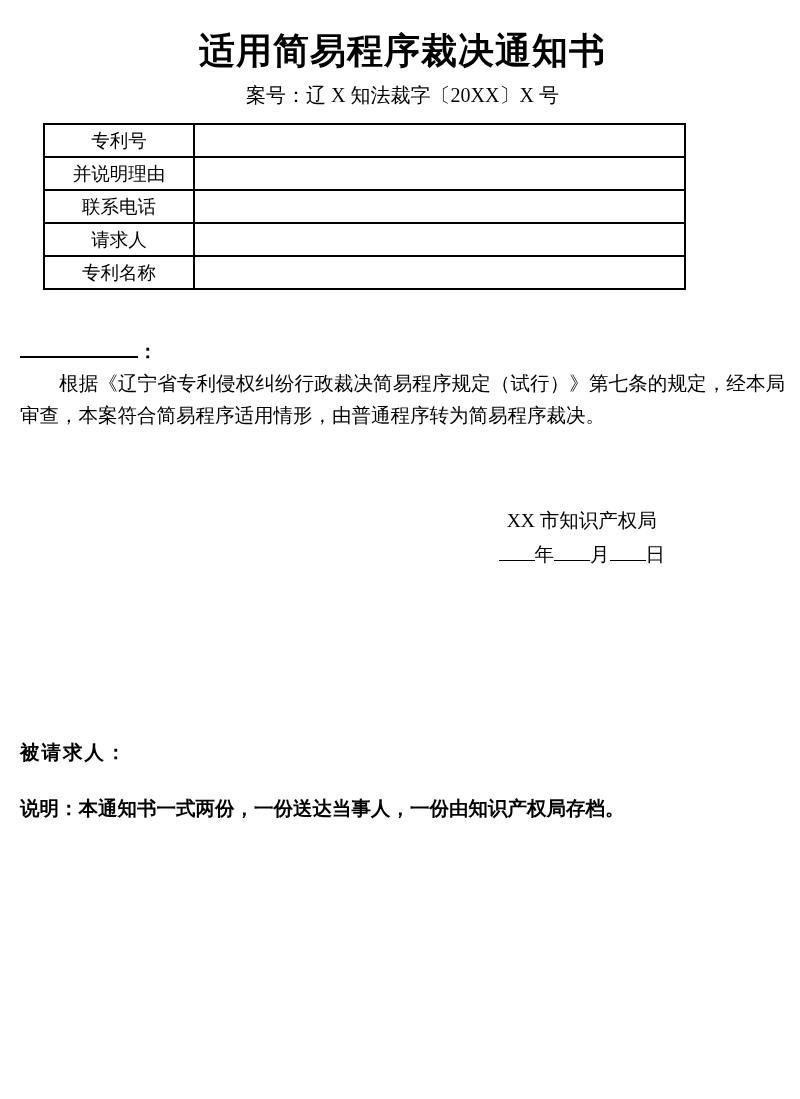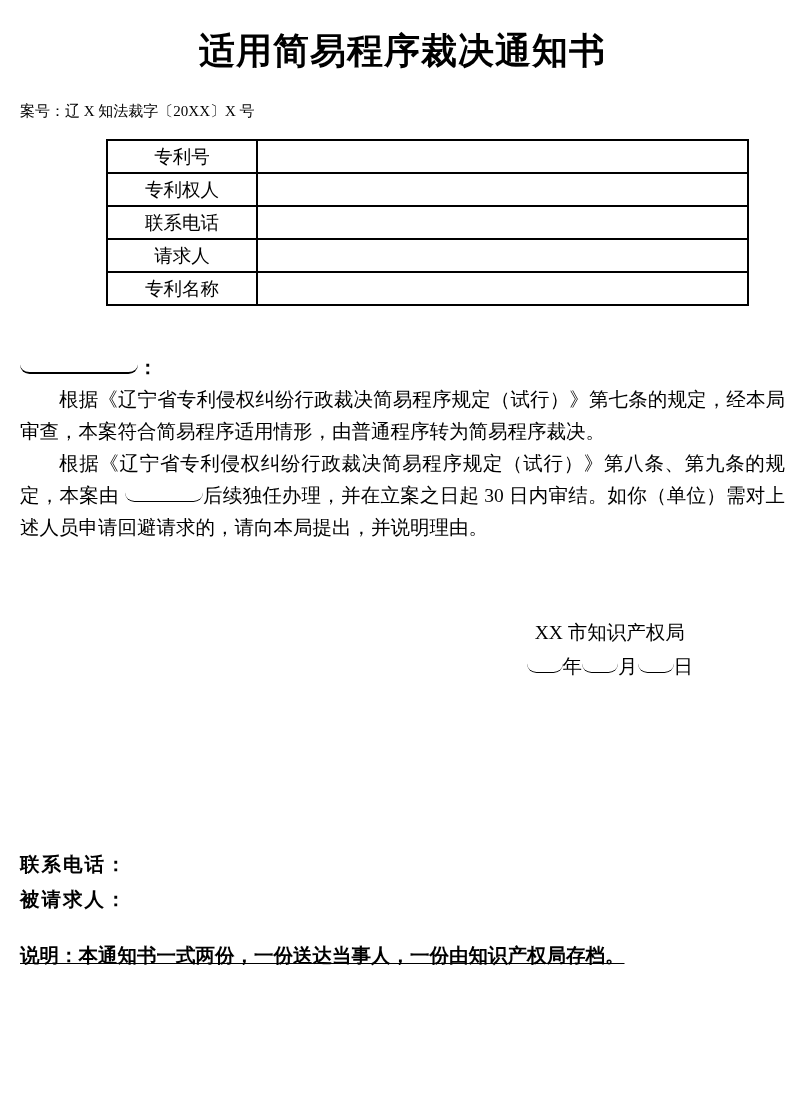--- a/index.html
+++ b/index.html
@@ -1,43 +1,43 @@
 <!DOCTYPE html>
 <html><head>
 <meta charset="utf-8">
 <style>
-  * { margin: 0; padding: 0; box-sizing: border-box; border-radius: 13px; }
+  * { margin: 0; padding: 0; box-sizing: border-box; }
   html, body { background: #ffffff; }
   .page {
     position: relative;
     width: 800px;
     height: 1099px;
     background: #ffffff;
     color: #000000;
     font-family: "Liberation Serif", "DejaVu Serif", serif;
     padding: 0 15px 0 20px;
     overflow: hidden;
   }
   .doc-title {
     margin-top: 28px;
     text-align: center;
     font-size: 36px;
     font-weight: bold;
     letter-spacing: 1px;
     line-height: 46px;
   }
   .case-number {
-    margin-top: 24px;
-    text-align: left;
-    font-size: 15px;
+    margin-top: 8px;
+    text-align: center;
+    font-size: 20px;
     line-height: 27px;
   }
   table.info-table {
     border-collapse: collapse;
-    margin: 14px 0 0 86px;
+    margin: 14px 0 0 23px;
     width: 643px;
     table-layout: fixed;
   }
   table.info-table td {
     border: 2px solid #000000;
     height: 33px;
     font-size: 18.5px;
   }
   table.info-table td.label-cell {
     width: 150px;
@@ -59,89 +59,86 @@
   }
   .addressee-blank { width: 118px; }
   .inline-blank {
     width: 78px;
     border-bottom-width: 1.5px;
     margin-left: 6px;
   }
   p.para { text-indent: 2em; font-family: Liberation Serif, serif; }
   .signature-block {
     width: fit-content;
-    margin: 72px 92px 0 auto;
+    margin: 72px 120px 0 auto;
     text-align: center;
     font-size: 19.5px;
     line-height: 34px;
   }
   .date-blank {
     width: 36px;
     border-bottom-width: 1.5px;
   }
   .contact-block {
     margin-top: 163px;
     font-size: 19.5px;
     font-weight: bold;
     line-height: 35px;
     letter-spacing: 2px;
   }
   .footnote {
     margin-top: 25px;
     font-size: 19.5px;
     font-weight: bold;
     line-height: 27px;
-    text-decoration: underline;
   }
 </style>
 </head>
 <body>
 
 <div class="page">
 
   <div class="doc-title">适用简易程序裁决通知书</div>
 
   <div class="case-number">案号：辽 X 知法裁字〔20XX〕X 号</div>
 
   <table class="info-table">
     <tbody>
       <tr>
         <td class="label-cell">专利号</td>
         <td class="value-cell"></td>
       </tr>
       <tr>
-        <td class="label-cell">专利权人</td>
+        <td class="label-cell">并说明理由</td>
         <td class="value-cell"></td>
       </tr>
       <tr>
         <td class="label-cell">联系电话</td>
         <td class="value-cell"></td>
       </tr>
       <tr>
         <td class="label-cell">请求人</td>
         <td class="value-cell"></td>
       </tr>
       <tr>
         <td class="label-cell">专利名称</td>
         <td class="value-cell"></td>
       </tr>
     </tbody>
   </table>
 
   <div class="body-text">
     <div class="addressee-line"><span class="blank addressee-blank"></span><span>：</span></div>
     <p class="para">根据《辽宁省专利侵权纠纷行政裁决简易程序规定（试行）》第七条的规定，经本局审查，本案符合简易程序适用情形，由普通程序转为简易程序裁决。</p>
-    <p class="para"><span>根据《辽宁省专利侵权纠纷行政裁决简易程序规定（试行）》第八条、第九条的规定，本案由</span><span class="blank inline-blank"></span><span>后续独任办理，并在立案之日起 30 日内审结。如你（单位）需对上述人员申请回避请求的，请向本局提出，并说明理由。</span></p>
   </div>
 
   <div class="signature-block">
     <div>XX 市知识产权局</div>
     <div><span class="blank date-blank"></span><span>年</span><span class="blank date-blank"></span><span>月</span><span class="blank date-blank"></span><span>日</span></div>
   </div>
 
   <div class="contact-block">
-    <div>联系电话：</div>
     <div>被请求人：</div>
   </div>
 
   <div class="footnote">说明：本通知书一式两份，一份送达当事人，一份由知识产权局存档。</div>
 
 </div>
 
 </body></html>

